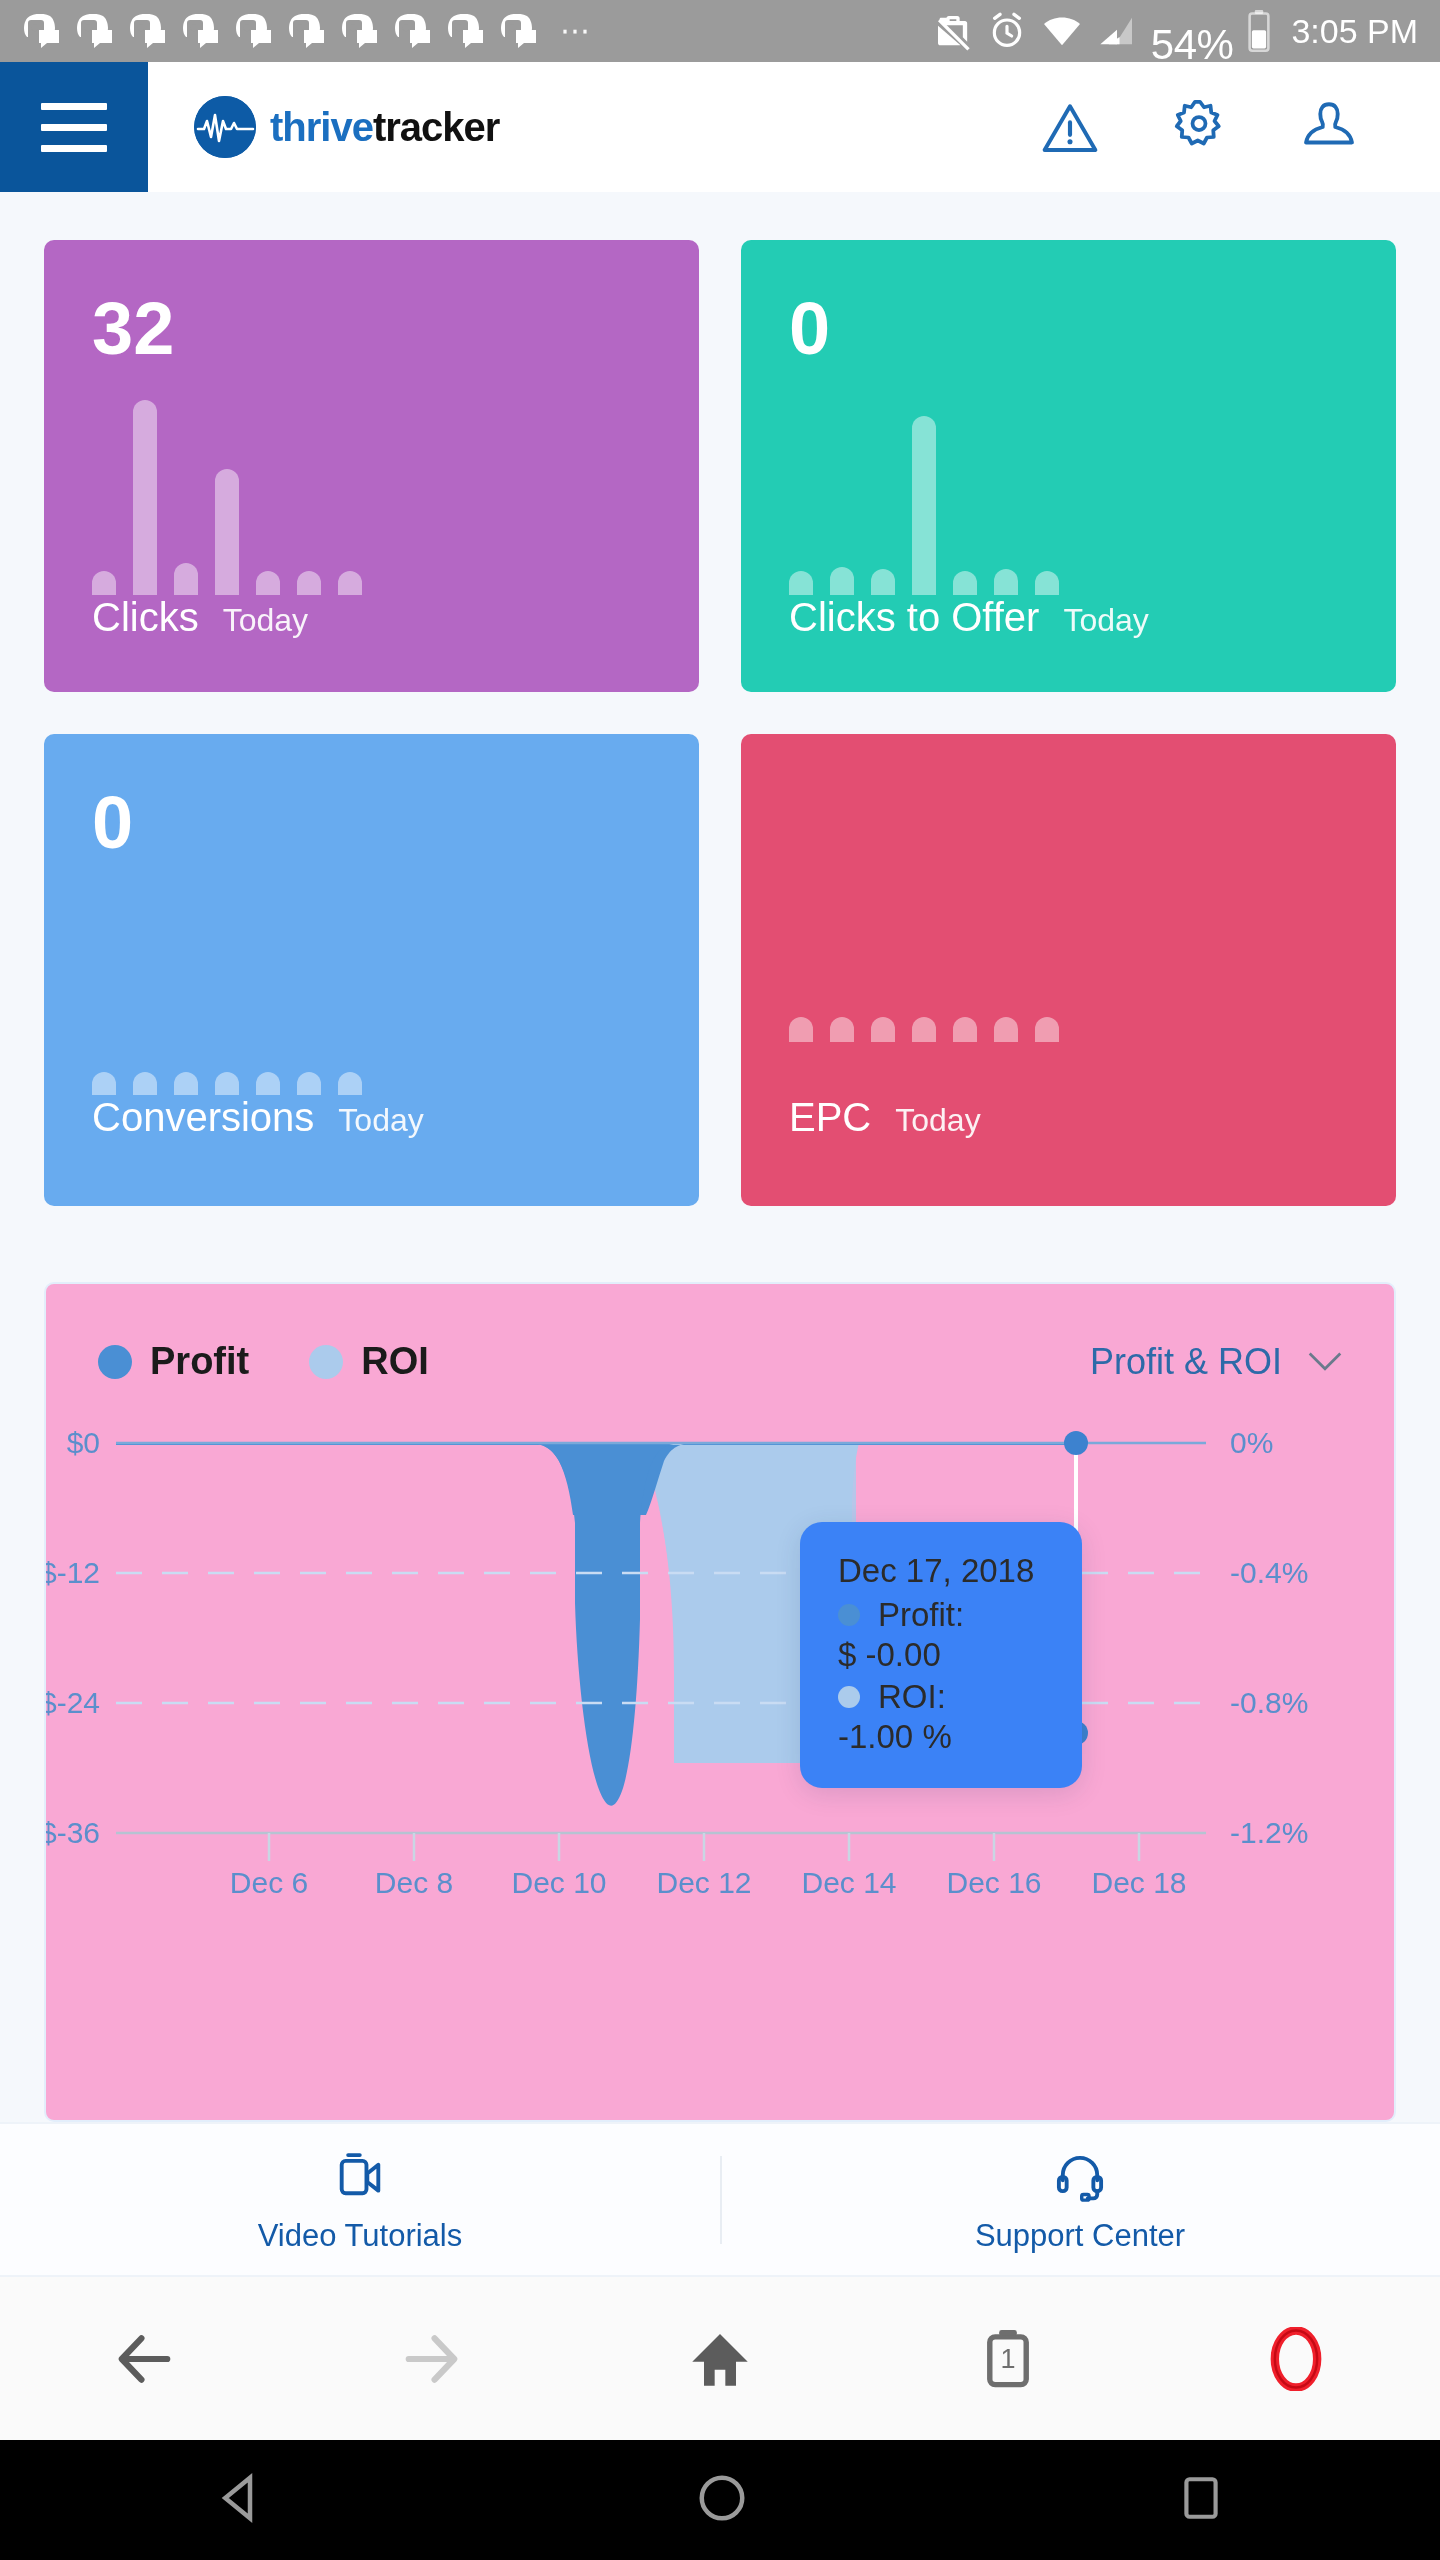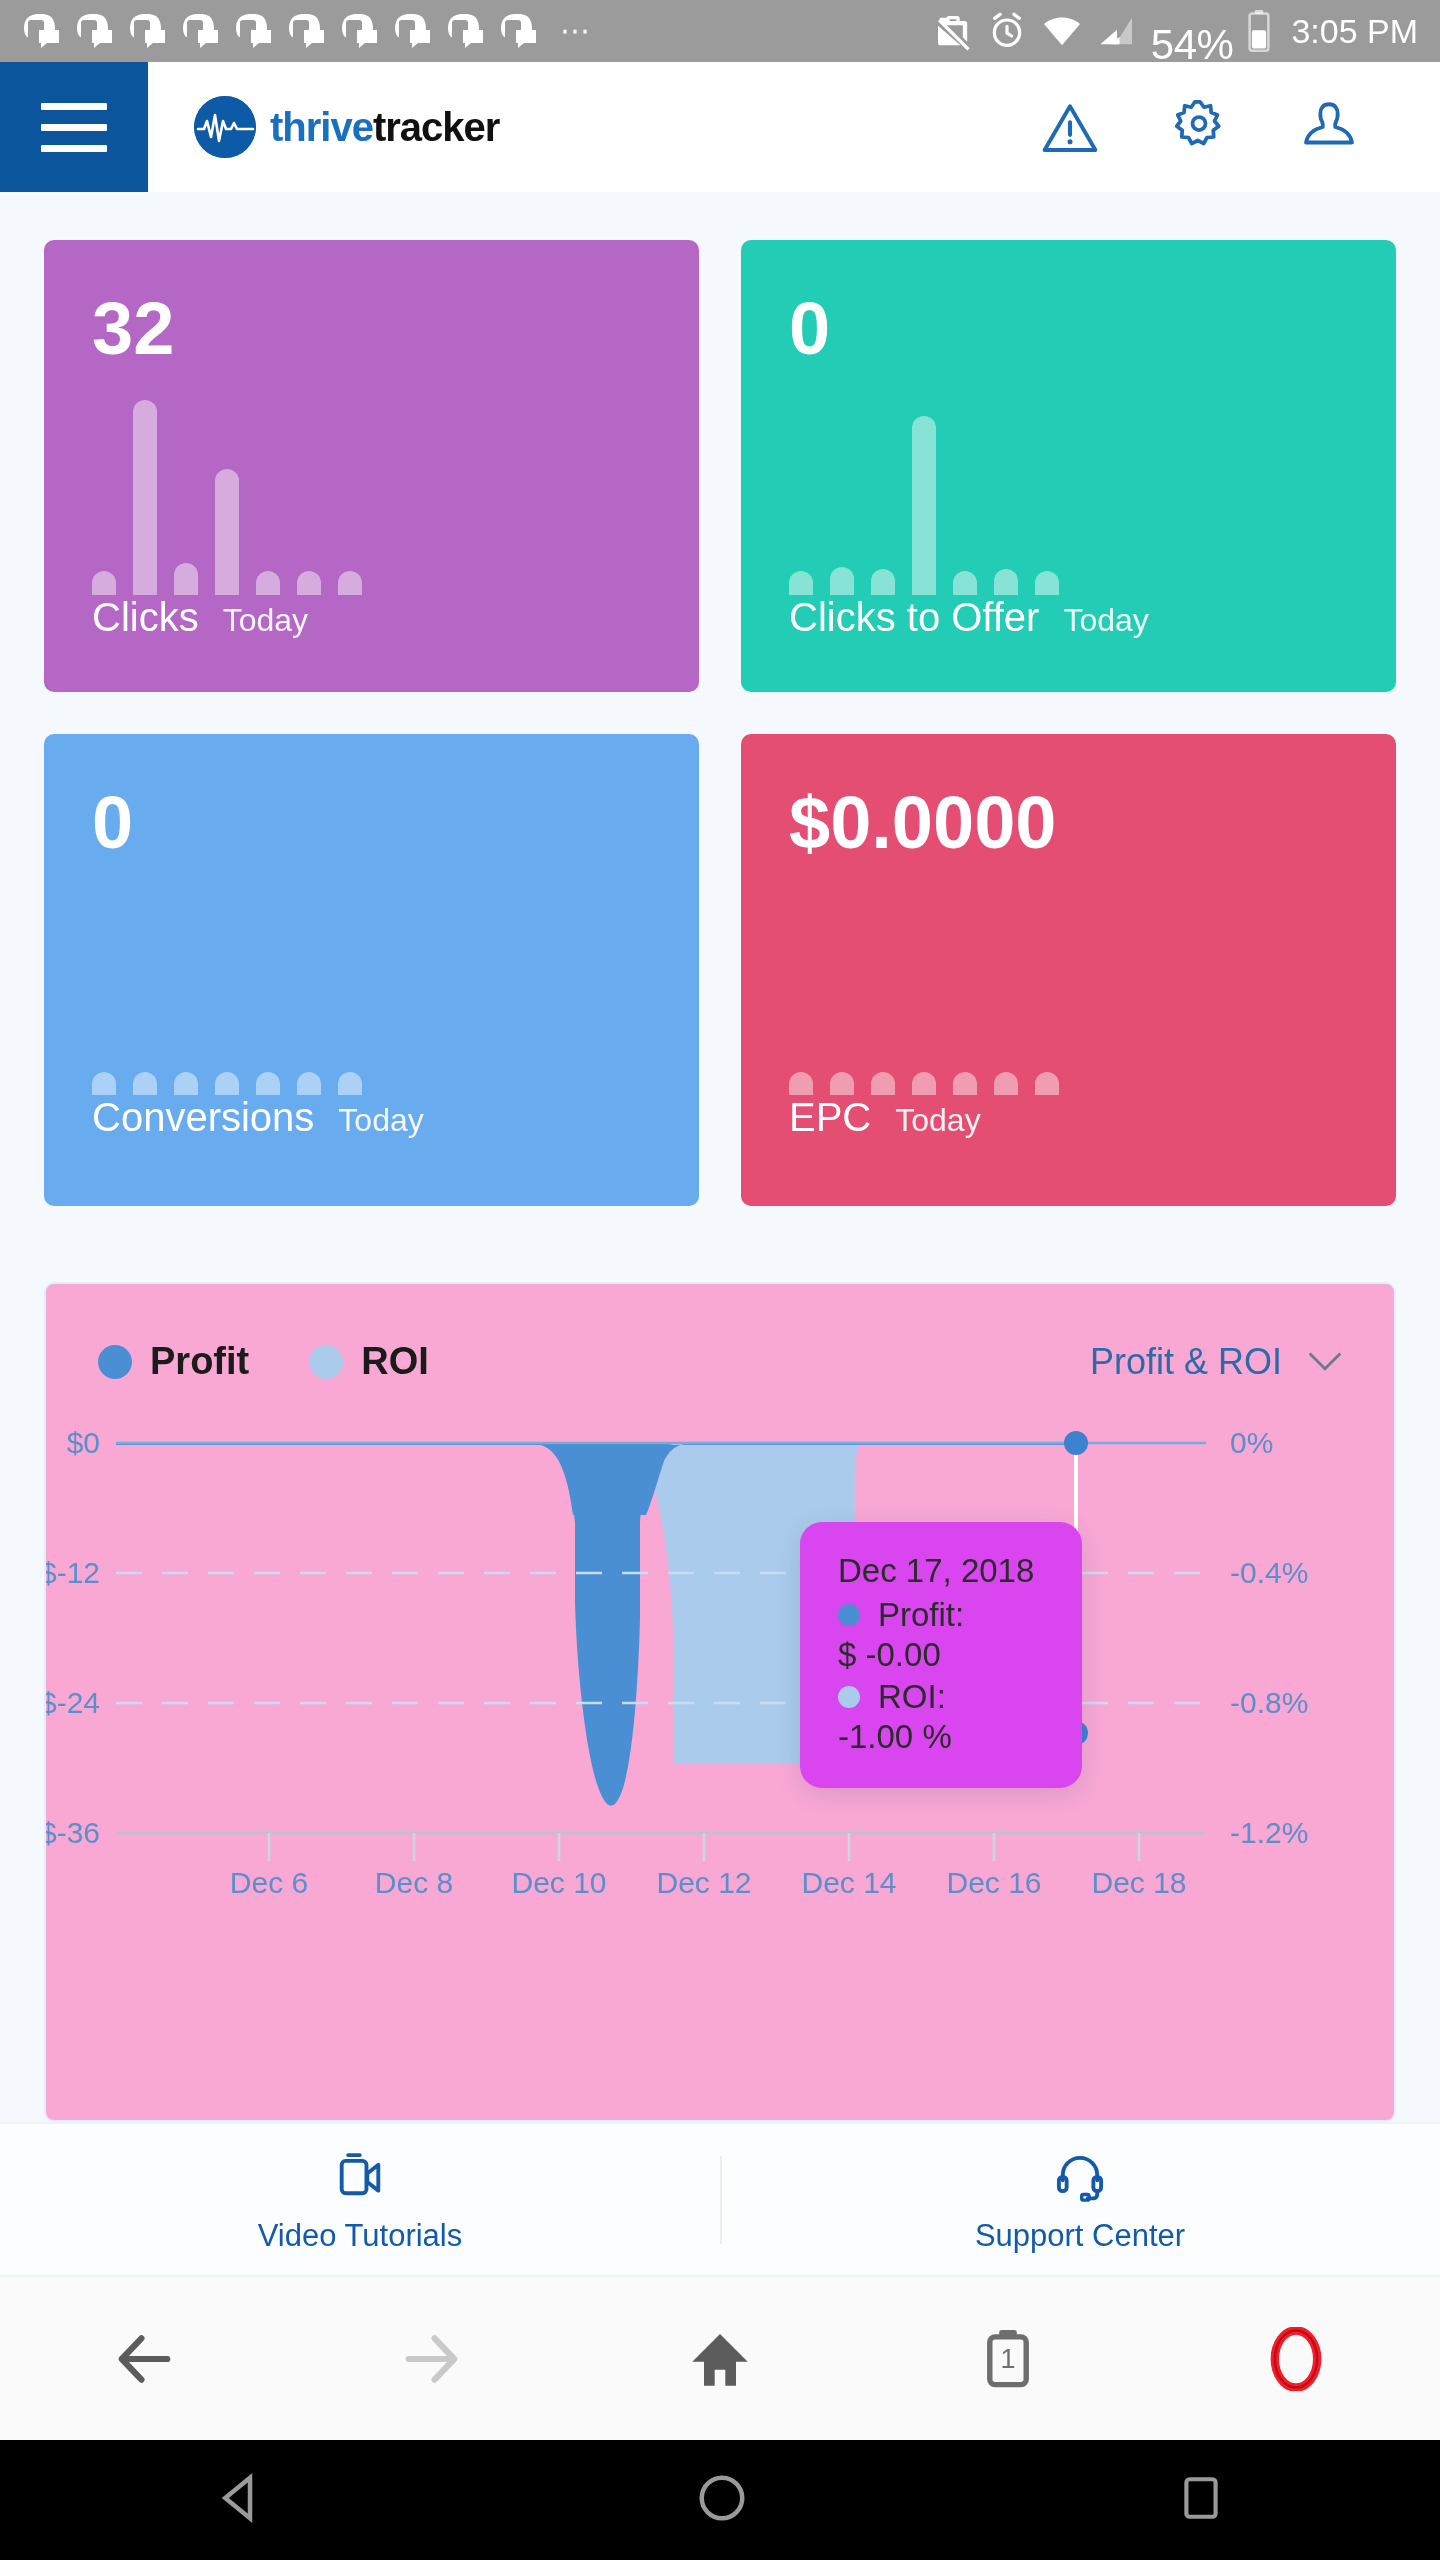--- a/index.html
+++ b/index.html
@@ -74,21 +74,21 @@
   .leg { display:flex; align-items:center; gap:18px; margin-right:60px; }
   .leg i { width:34px; height:34px; border-radius:50%; display:block; }
   .leg span { font-size:38px; font-weight:700; color:#1b1b1b; }
   .series-select { margin-left:auto; display:flex; align-items:center; gap:26px; cursor:pointer; }
   .series-select span { font-size:36px; color:#2d6aa8; }
   .chart-wrap { position:relative; width:1352px; height:620px; }
   .chart-svg { position:absolute; top:0; left:0; }
 
   .tooltip {
     position:absolute; left:800px; top:1522px; width:282px;
-    background:#d946ef; border-radius:22px; padding:30px 28px 32px 38px;
+    background:#3b82f6; border-radius:22px; padding:30px 28px 32px 38px;
     box-shadow:0 6px 26px rgba(20,50,90,.13);
   }
   .tt-date { font-size:33px; color:#2b2b2b; white-space:nowrap; margin-bottom:6px; }
   .tt-row { display:flex; align-items:center; gap:18px; margin-top:4px; }
   .tt-row i { width:22px; height:22px; border-radius:50%; display:block; flex:0 0 auto; }
   .tt-row span { font-size:33px; color:#2b2b2b; }
   .tt-val { font-size:33px; color:#2b2b2b; margin-top:2px; }
 
   
   .quick {
@@ -288,21 +288,20 @@
             <b style="height:11%"></b>
             <b style="height:11%"></b>
             <b style="height:11%"></b>
         </div>
         <div class="card-foot">
           <div class="card-label">Conversions</div>
           <div class="card-sub">Today</div>
         </div>
       </div>
       <div class="card pink">
-        <div class="card-value">$0.0000</div>
         <div class="spark">
           <b style="height:11%"></b>
             <b style="height:11%"></b>
             <b style="height:11%"></b>
             <b style="height:11%"></b>
             <b style="height:11%"></b>
             <b style="height:11%"></b>
             <b style="height:11%"></b>
         </div>
         <div class="card-foot">

